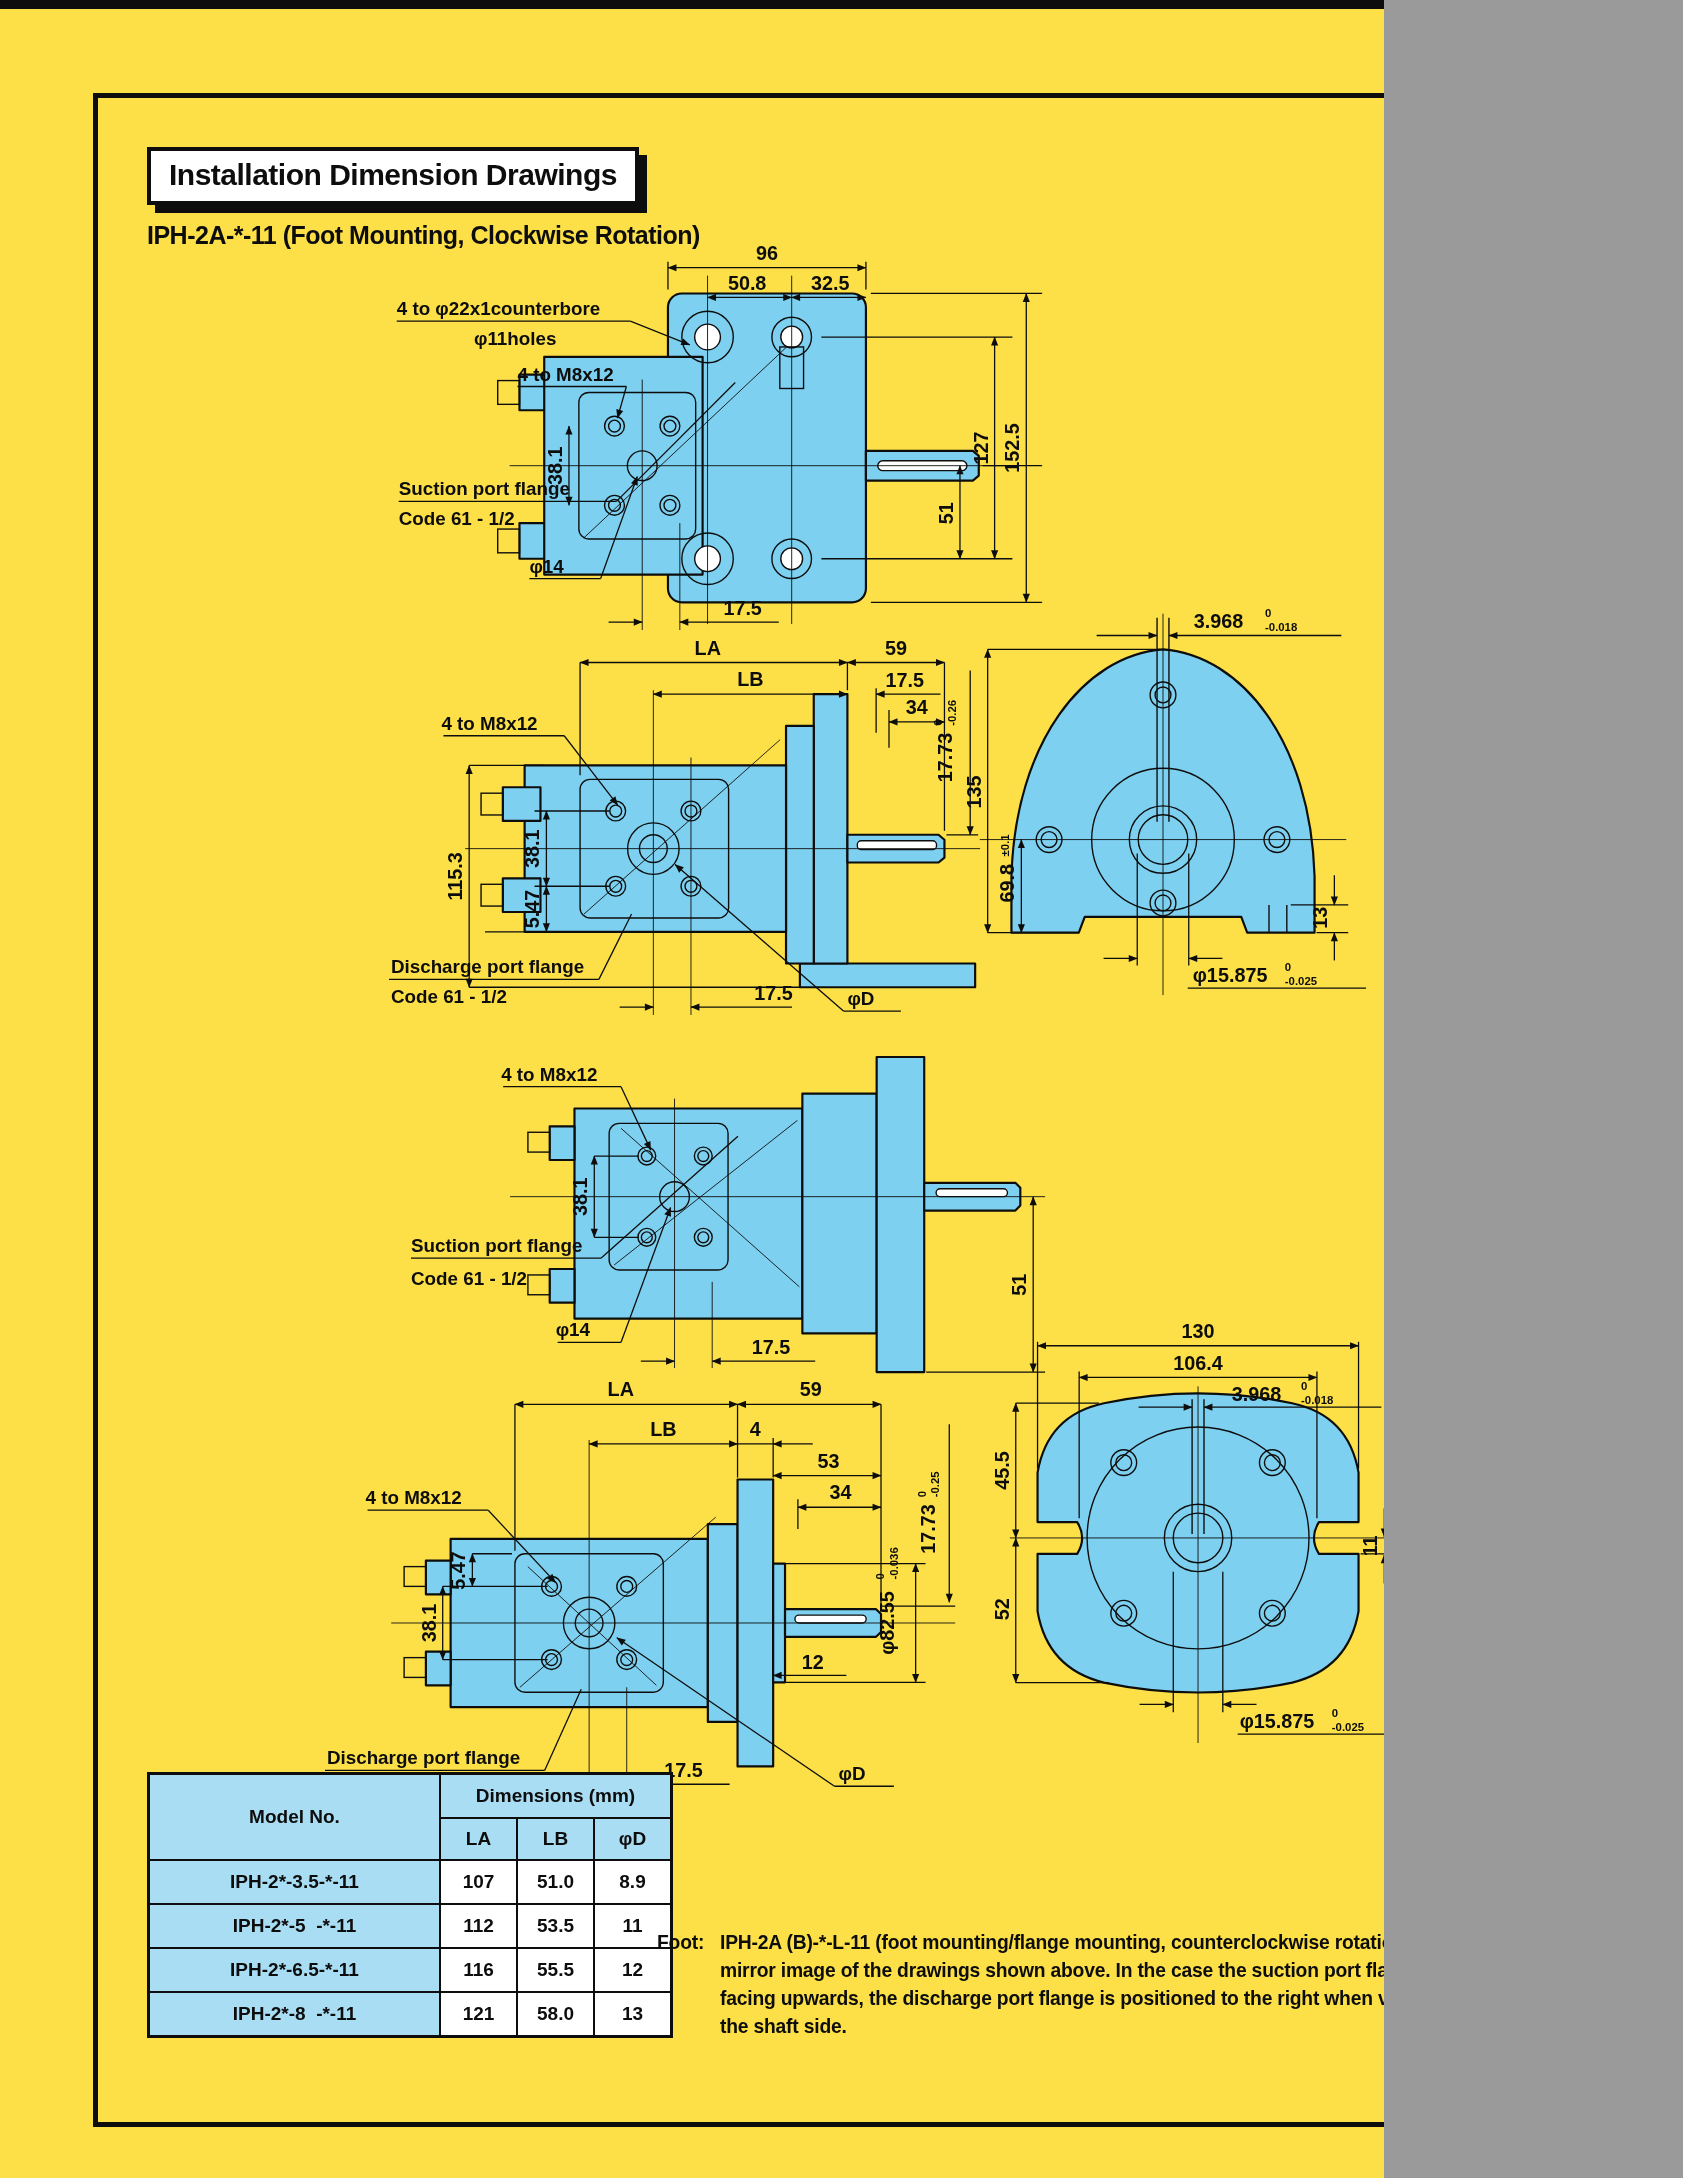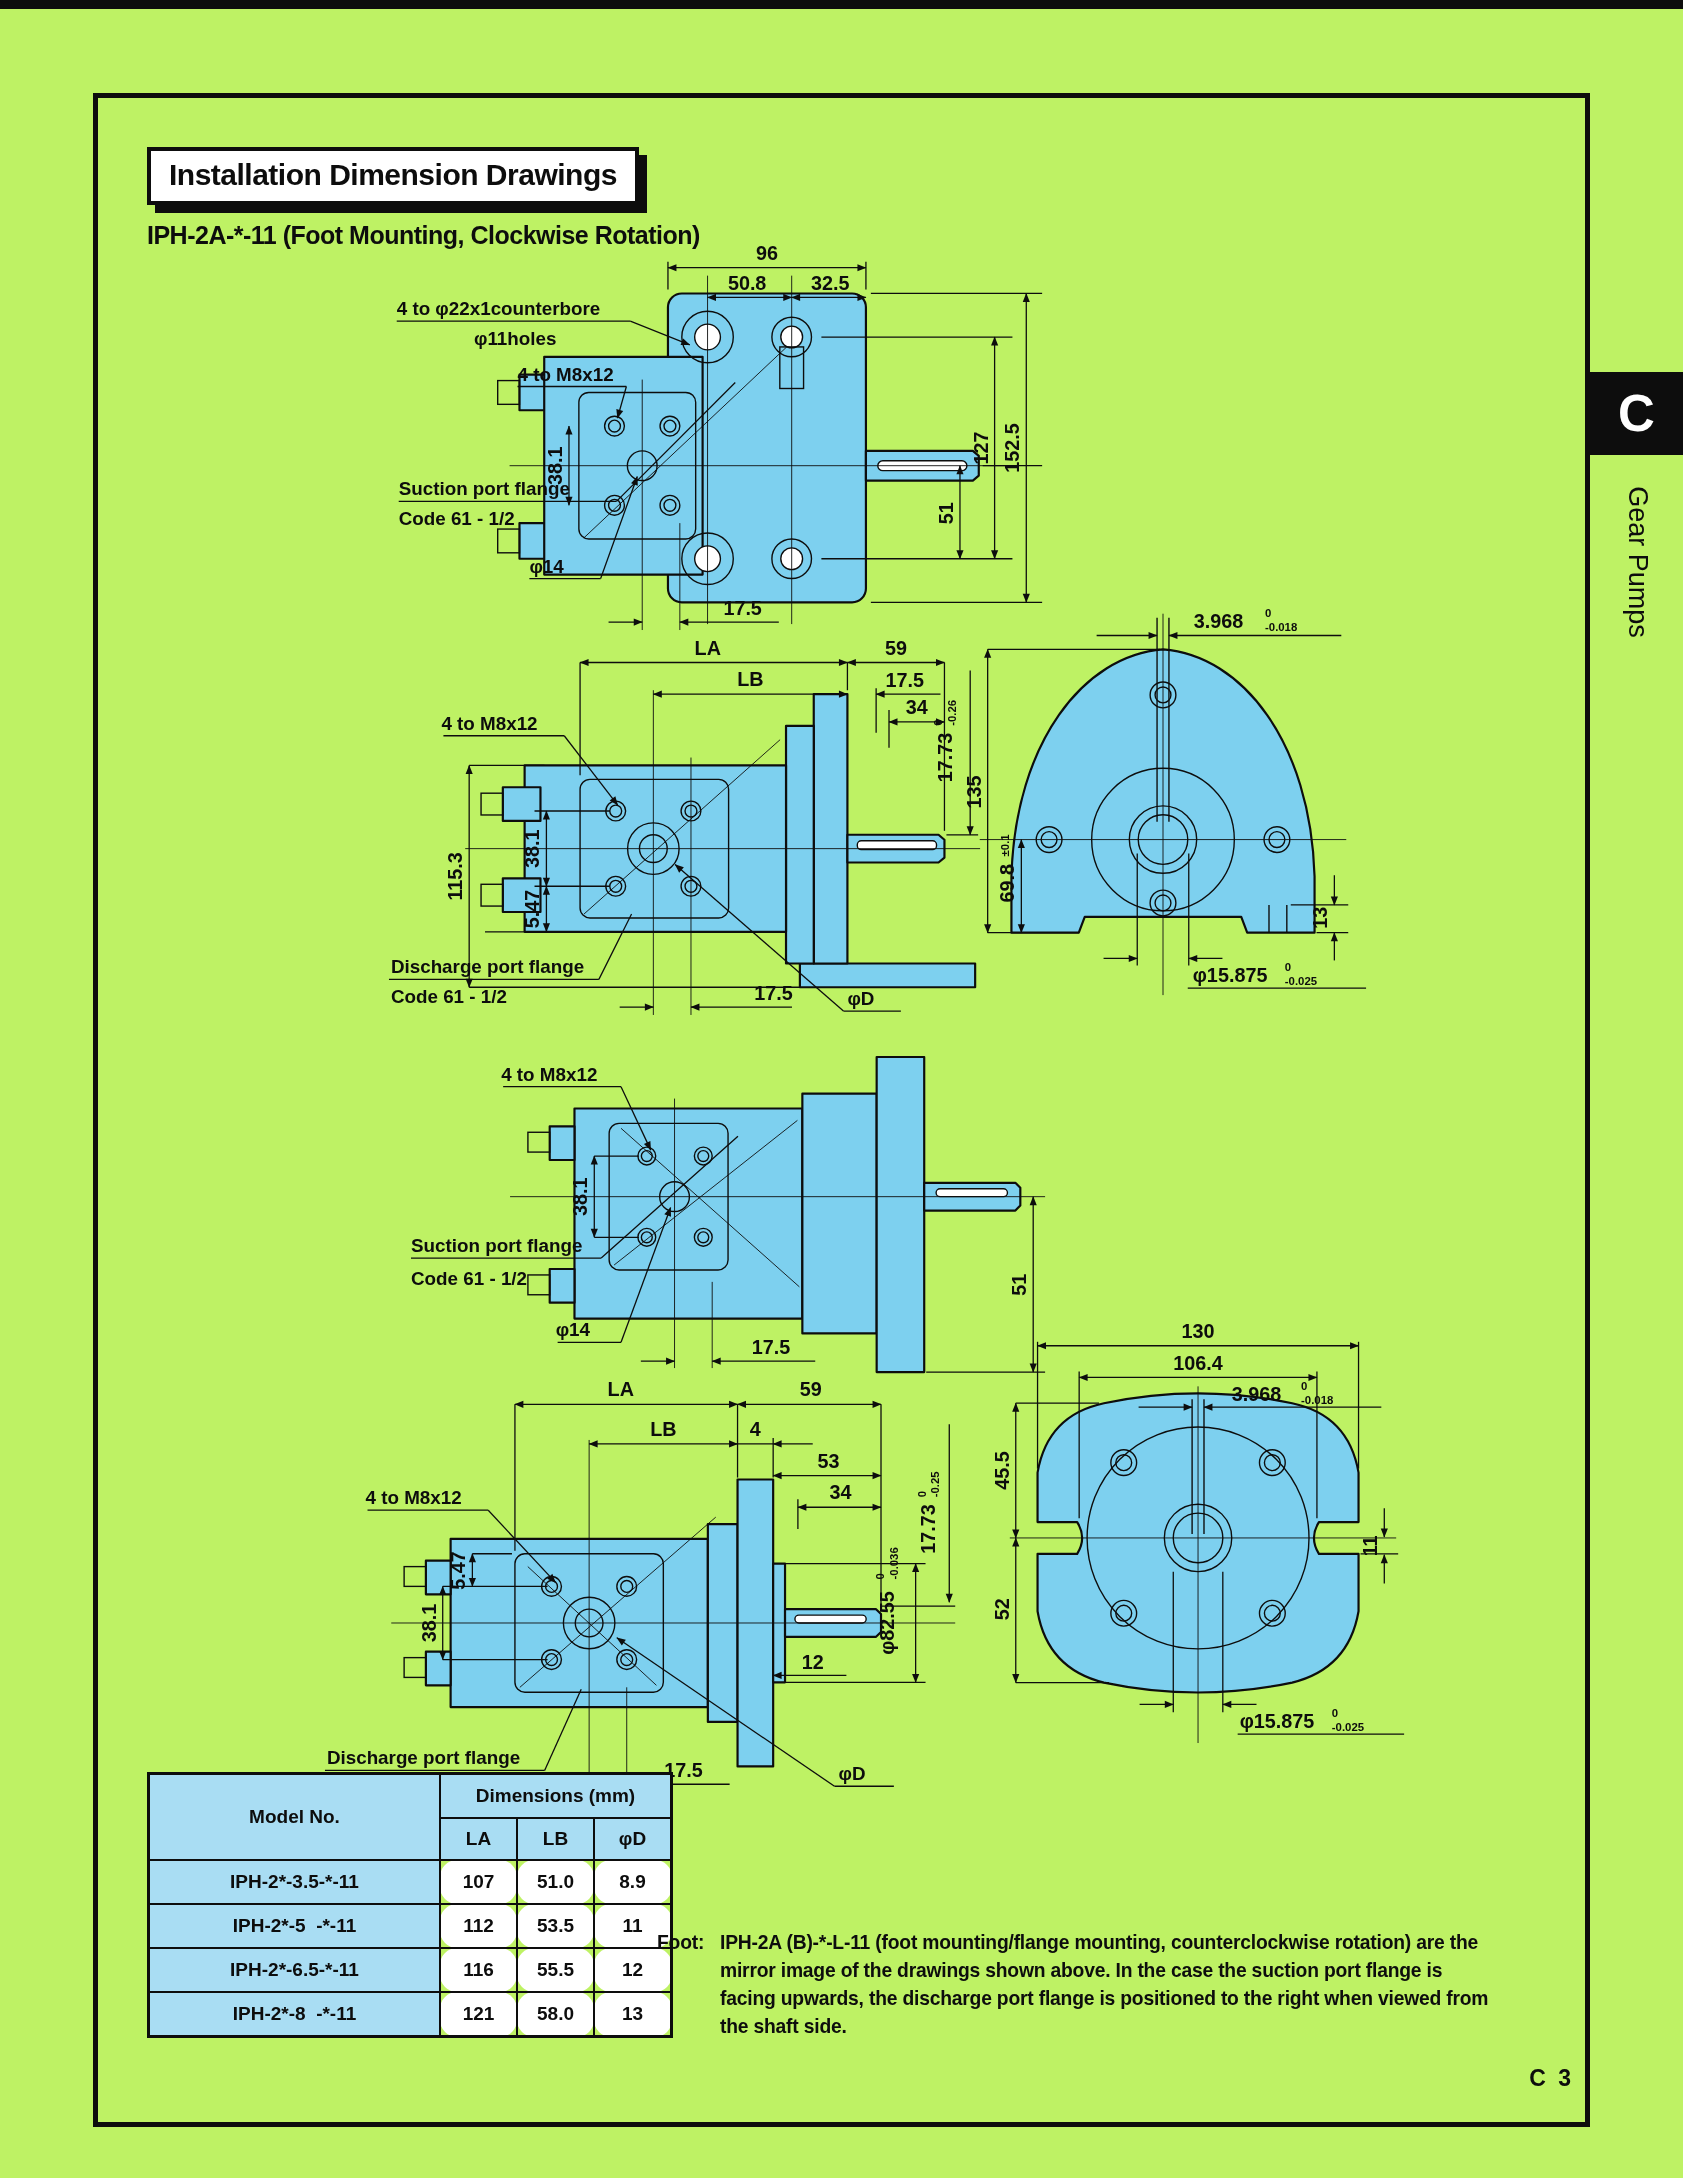--- a/index.html
+++ b/index.html
@@ -1,16 +1,16 @@
 <!DOCTYPE html>
 <html><head>
 <meta charset="utf-8">
 <style>
   html,body{margin:0;padding:0;background:#9a9a9a;}
-  .page{position:relative;width:1683px;height:2178px;background:#bef264;
+  .page{position:relative;width:1384px;height:2178px;background:#fde047;
         font-family:"Liberation Sans",sans-serif;color:#0d0d0d;overflow:hidden;}
   .abs{position:absolute;}
   .topstrip{left:0;top:0;width:1683px;height:9px;background:#0d0d0d;}
   .frame{left:93px;top:93px;width:1487px;height:2024px;border:5px solid #0d0d0d;}
   .titlebox{left:147px;top:147px;border:4px solid #0d0d0d;background:#fff;
             box-shadow:8px 8px 0 #0d0d0d;padding:7px 18px 9px 18px;
             font-size:30px;font-weight:bold;letter-spacing:-0.5px;}
   .sec-heading{font-size:25px;font-weight:bold;letter-spacing:-0.5px;}
   #heading-a{left:147px;top:221px;}
   #heading-b{left:147px;top:998px;display:flex;gap:51px;}
@@ -22,21 +22,21 @@
            font-size:23px;font-weight:bold;letter-spacing:3px;}
   
   .dims-table-wrap{left:147px;top:1772px;}
   table.dims{border-collapse:collapse;border:3px solid #0d0d0d;}
   table.dims th,table.dims td{border:2.5px solid #0d0d0d;font-size:19px;font-weight:bold;
                               text-align:center;padding:0;}
   table.dims .hdr{background:#a9ddf3;height:42px;margin-left:32px;}
   table.dims .colh{background:#a9ddf3;height:40px;width:75px;}
   table.dims .modelh{background:#a9ddf3;width:289px;}
   table.dims td.model{background:#a9ddf3;white-space:pre;height:42px;}
-  table.dims td.val{background:#fff;width:75px;border-radius:17px;}
+  table.dims td.val{background:#fff;width:75px;}
   
   .note{left:657px;top:1929px;width:838px;display:flex;
         font-size:19.3px;font-weight:bold;line-height:1.45;letter-spacing:-0.2px;}
   .note-label{width:63px;flex:none;}
   
   .bd{fill:#7dd0ef;stroke:#0d0d0d;stroke-width:2.2;stroke-linejoin:round;}
   .nf{fill:none;stroke:#0d0d0d;stroke-width:1.4;}
   .wh{fill:#fff;stroke:#0d0d0d;stroke-width:1.4;}
   .ln{stroke:#0d0d0d;stroke-width:1.3;fill:none;}
   .ct{stroke:#0d0d0d;stroke-width:0.9;fill:none;}

